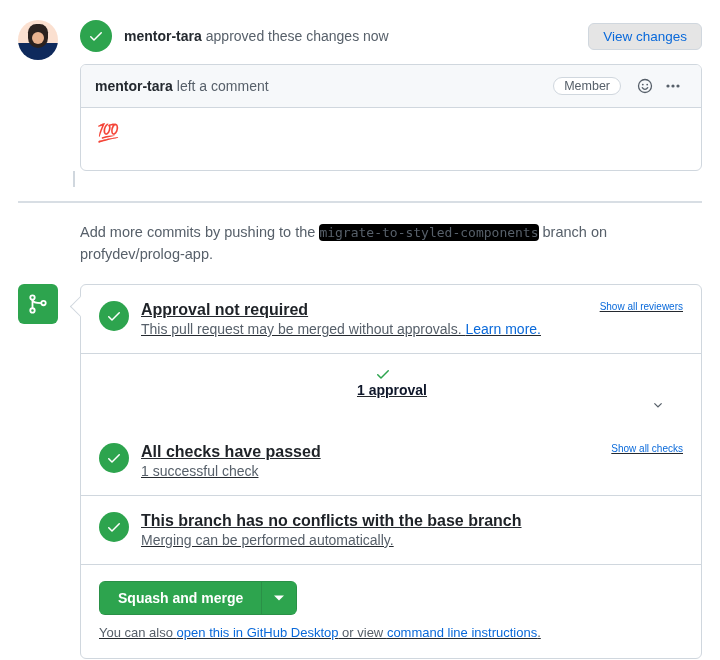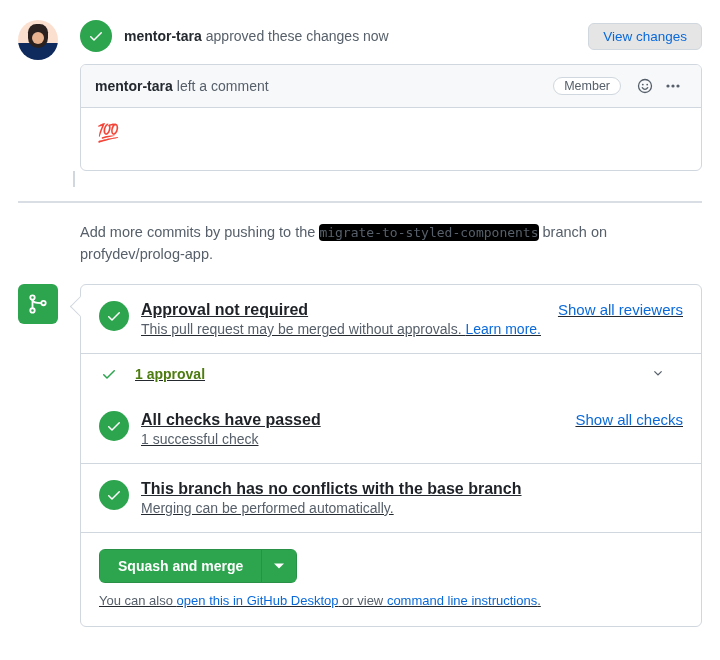--- a/index.html
+++ b/index.html
@@ -85,24 +85,24 @@
   .merge-panel::before {
     content:""; position:absolute; left:-8px; top:14px; width:14px; height:14px;
     background:#fff; border-left:1px solid #d0d7de; border-bottom:1px solid #d0d7de;
     transform:rotate(45deg);
   }
   .section { padding:16px 18px; display:flex; align-items:flex-start; }
   .section + .section, .approval-row, .merge-action { border-top:1px solid #d0d7de; }
   .sec-body { flex:1; margin-left:12px; }
   .sec-title { font-weight:600; font-size:16px; color:#1f2328; }
   .sec-sub { color:#57606a; font-size:14px; margin-top:2px; }
-  .sec-link { color:#0969da; font-size:15px; font-weight:500; white-space:nowrap; margin-left:8px; cursor:pointer; }
+  .sec-link { color:#0969da; font-size:10px; font-weight:500; white-space:nowrap; margin-left:8px; cursor:pointer; }
   .approval-row {
-    padding:12px 18px 12px 20px; display:flex; align-items:center; color:#4d7c0f;
-    font-size:14px; cursor:pointer;
+    padding:12px 18px 12px 20px; display:flex; align-items:center; color:#0f172a;
+    font-size:14px; cursor:pointer;flex-direction:column;
   }
   .approval-row svg { margin-right:18px; }
   .chev { margin-left:auto; }
   .merge-action { padding:16px 18px 18px; }
   .btn-grp { display:inline-flex; border-radius:6px; overflow:hidden; }
   .btn-primary {
     background:#2da44e; color:#fff; border:1px solid rgba(27,31,36,.15);
     padding:8px 18px; font-weight:600; font-size:14px; cursor:pointer;
   }
   .btn-caret {

